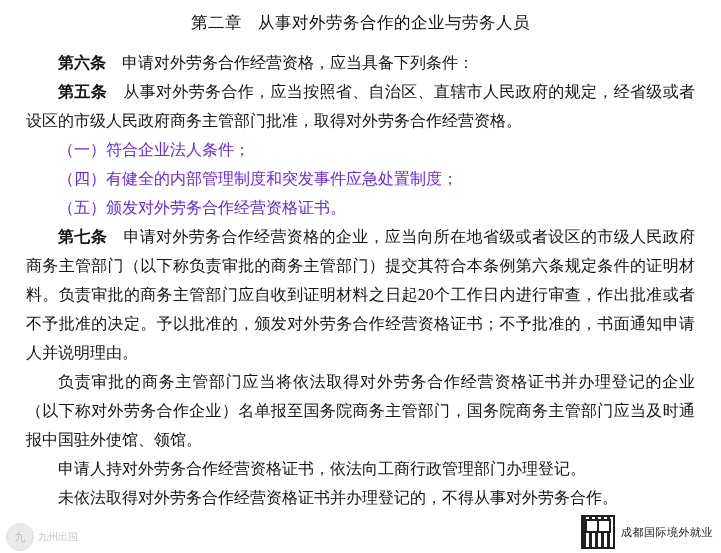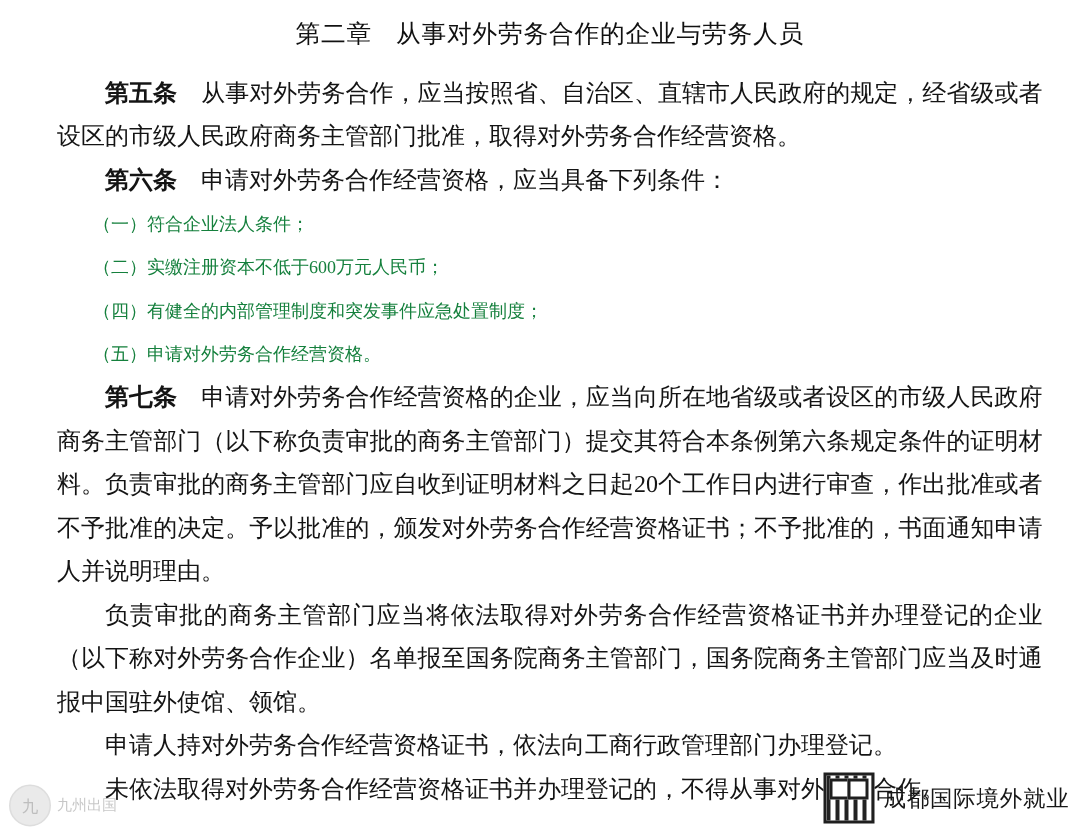--- a/index.html
+++ b/index.html
@@ -13,21 +13,21 @@
     font-family: "Liberation Serif", "DejaVu Serif", serif;
     color: #1a1a1a;
     overflow: hidden;
     position: relative;
   }
   .page {
     position: relative;
     width: 721px;
     height: 553px;
     box-sizing: border-box;
-    padding: 8px 26px 0 38px;
+    padding: 8px 26px 0 26px;
   }
   .chapter-title {
     text-align: center;
     font-size: 16.5px;
     letter-spacing: 0.5px;
     margin: 4px 0 14px 0;
     font-weight: 400;
     color: #111;
   }
   .chapter-title .gap {
@@ -42,25 +42,25 @@
     text-justify: inter-ideograph;
     color: #141414;
   }
   p.indent {
     text-indent: 2em;
   }
   .bold-label {
     font-weight: bold;
   }
   .item {
-    font-size: 12px;
+    font-size: 16px;
     line-height: 29px;
     margin: 0;
     text-indent: 2em;
-    color: #15803d;
+    color: #6d28d9;
   }
   
   .watermark {
     position: absolute;
     left: 0;
     bottom: 0;
     width: 721px;
     height: 44px;
     pointer-events: none;
   }
@@ -113,48 +113,47 @@
     content: "";
     position: absolute;
     width: 10px;
     height: 10px;
     border: 2px solid #1f1f1f;
     background: #fff;
   }
   .wm-right .qr::before { top: 2px; left: 2px; }
   .wm-right .qr::after { top: 2px; right: 2px; }
   .wm-right .wm-account {
-    font-size: 15px;
+    font-size: 11px;
     color: #171717;
     margin-left: 6px;
     font-family: "Liberation Sans", sans-serif;
     letter-spacing: 0.5px;
   }
 </style>
 </head>
 <body>
 
 <div class="page">
 
   <div class="chapter-title">
     <span>第二章</span><span class="gap"></span><span>从事对外劳务合作的企业与劳务人员</span>
   </div>
 
   <p class="body indent">
+    <span class="bold-label">第六条</span>　<span>申请对外劳务合作经营资格，应当具备下列条件：</span>
+  </p>
+
+  <p class="body indent">
     <span class="bold-label">第五条</span>　<span>从事对外劳务合作，应当按照省、自治区、直辖市人民政府的规定，经省级或者设区的市级人民政府商务主管部门批准，取得对外劳务合作经营资格。</span>
   </p>
 
-  <p class="body indent">
-    <span class="bold-label">第六条</span>　<span>申请对外劳务合作经营资格，应当具备下列条件：</span>
-  </p>
-
   <p class="item">（一）符合企业法人条件；</p>
-  <p class="item">（二）实缴注册资本不低于600万元人民币；</p>
   <p class="item">（四）有健全的内部管理制度和突发事件应急处置制度；</p>
-  <p class="item">（五）申请对外劳务合作经营资格。</p>
+  <p class="item">（五）颁发对外劳务合作经营资格证书。</p>
 
   <p class="body indent">
     <span class="bold-label">第七条</span>　<span>申请对外劳务合作经营资格的企业，应当向所在地省级或者设区的市级人民政府商务主管部门（以下称负责审批的商务主管部门）提交其符合本条例第六条规定条件的证明材料。负责审批的商务主管部门应自收到证明材料之日起20个工作日内进行审查，作出批准或者不予批准的决定。予以批准的，颁发对外劳务合作经营资格证书；不予批准的，书面通知申请人并说明理由。</span>
   </p>
 
   <p class="body indent">负责审批的商务主管部门应当将依法取得对外劳务合作经营资格证书并办理登记的企业（以下称对外劳务合作企业）名单报至国务院商务主管部门，国务院商务主管部门应当及时通报中国驻外使馆、领馆。</p>
   <p class="body indent">申请人持对外劳务合作经营资格证书，依法向工商行政管理部门办理登记。</p>
   <p class="body indent">未依法取得对外劳务合作经营资格证书并办理登记的，不得从事对外劳务合作。</p>
 
   <div class="watermark">

